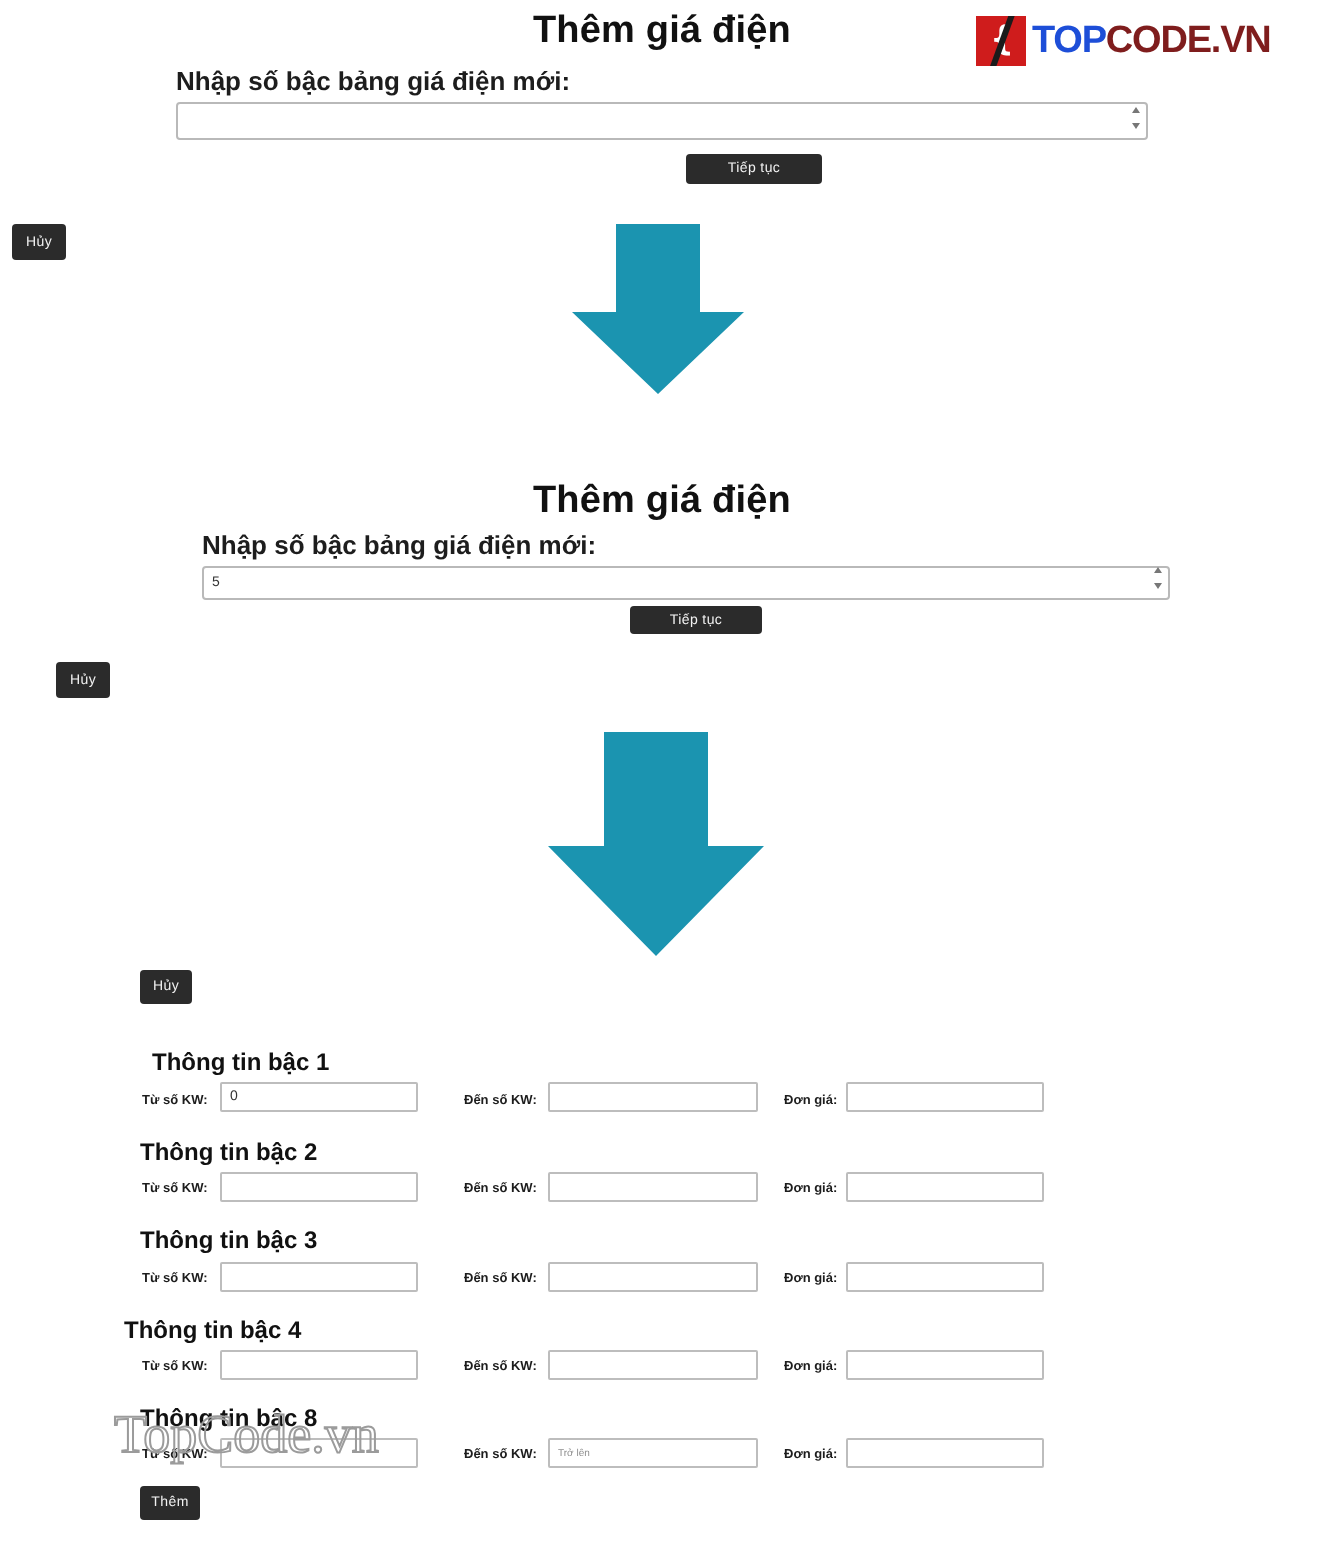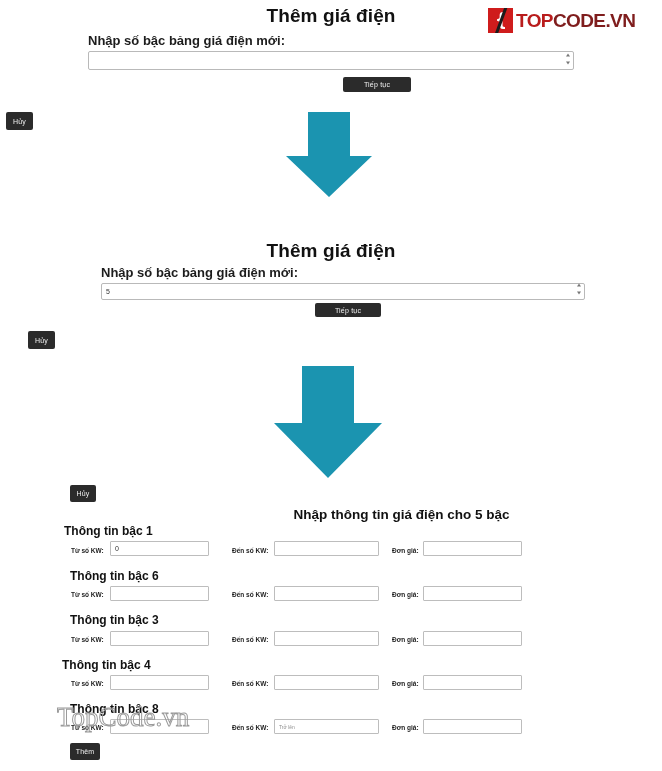--- a/index.html
+++ b/index.html
@@ -163,21 +163,21 @@
     transform: translateX(-50%) rotate(20deg);
   }
   .logo-text {
     font-family: "Liberation Sans", sans-serif;
     font-size: 19px;
     font-weight: bold;
     letter-spacing: -0.6px;
     line-height: 1;
     white-space: nowrap;
   }
-  .logo-text .t-red { color: #b91c1c; }
+  .logo-text .t-red { color: #1d4ed8; }
   .logo-text .t-dark { color: #7f1d1d; }
 
   
   .arrow { position: absolute; }
 
   
   .watermark {
     position: absolute;
     font-family: "Liberation Serif", "DejaVu Serif", serif;
     color: transparent;
@@ -239,31 +239,30 @@
   <button class="btn abs" style="left:315px;top:303px;width:66px;height:14px;">Tiếp tục</button>
 
   <button class="btn abs" style="left:28px;top:331px;width:27px;height:18px;">Hủy</button>
 
   <svg class="arrow" style="left:272px;top:366px;" width="112" height="113" viewBox="0 0 112 113">
     <polygon points="30,0 82,0 82,57 110,57 56,112 2,57 30,57" fill="#1b94b0"></polygon>
   </svg>
 
   <button class="btn abs" style="left:70px;top:485px;width:26px;height:17px;">Hủy</button>
 
-  <div class="section-title abs" style="left:141px;top:507px;width:521px;">Nhập thông tin giá điện cho 5 bậc</div>
-
-  <div class="tier-title abs" style="left:64px;top:524px;">Thông tin bậc 1</div>
+
+  <div class="tier-title abs" style="left:76px;top:524px;">Thông tin bậc 1</div>
   <div class="inline-label abs" style="left:71px;top:546px;">Từ số KW:</div>
   <input class="text-input abs" style="left: 110px; top: 541px; width: 99px;" value="0">
   <div class="inline-label abs" style="left:232px;top:546px;">Đến số KW:</div>
   <input class="text-input abs" style="left: 274px; top: 541px; width: 105px;" value="">
   <div class="inline-label abs" style="left:392px;top:546px;">Đơn giá:</div>
   <input class="text-input abs" style="left: 423px; top: 541px; width: 99px;" value="">
 
-  <div class="tier-title abs" style="left:70px;top:569px;">Thông tin bậc 6</div>
+  <div class="tier-title abs" style="left:70px;top:569px;">Thông tin bậc 2</div>
   <div class="inline-label abs" style="left:71px;top:590px;">Từ số KW:</div>
   <input class="text-input abs" style="left: 110px; top: 586px; width: 99px;" value="">
   <div class="inline-label abs" style="left:232px;top:590px;">Đến số KW:</div>
   <input class="text-input abs" style="left: 274px; top: 586px; width: 105px;" value="">
   <div class="inline-label abs" style="left:392px;top:590px;">Đơn giá:</div>
   <input class="text-input abs" style="left: 423px; top: 586px; width: 99px;" value="">
 
   <div class="tier-title abs" style="left:70px;top:613px;">Thông tin bậc 3</div>
   <div class="inline-label abs" style="left:71px;top:635px;">Từ số KW:</div>
   <input class="text-input abs" style="left: 110px; top: 631px; width: 99px;" value="">

